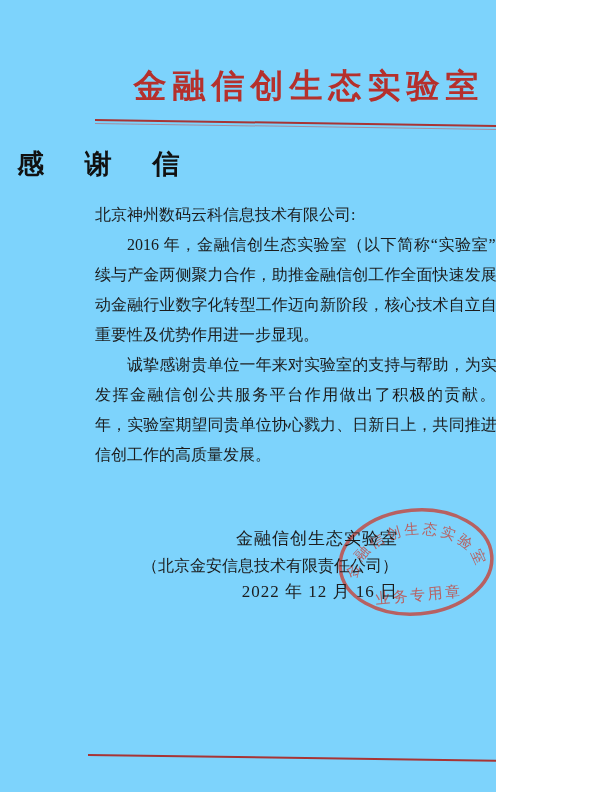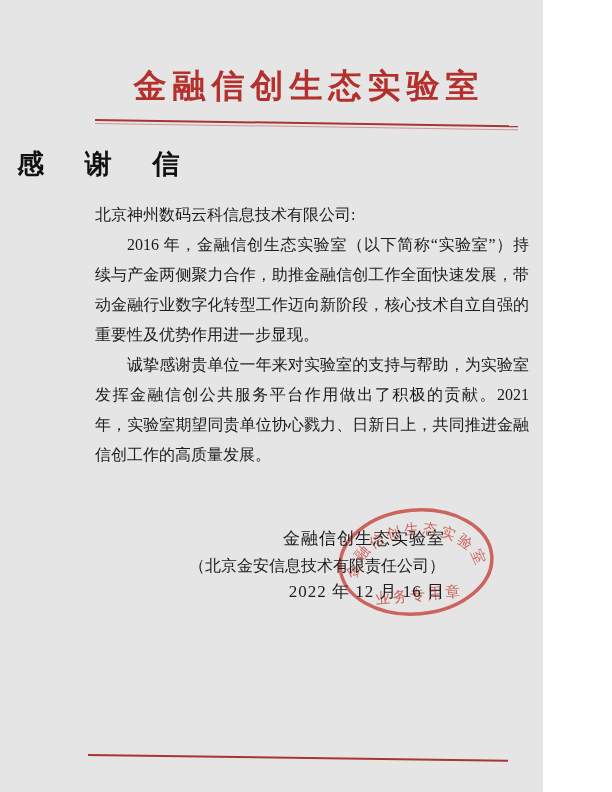--- a/index.html
+++ b/index.html
@@ -1,19 +1,19 @@
 <!DOCTYPE html>
 <html><head>
 <meta charset="utf-8">
 <style>
   html,body{margin:0;padding:0;background:#ffffff;}
   .page{
     position:relative;
-    width:543px;height:792px;
-    background:#e5e5e5;
+    width:496px;height:792px;
+    background:#7dd3fc;
     overflow:hidden;
     font-family:"Liberation Serif","DejaVu Serif",serif;
     color:#1c1c1c;
   }
   
   .org-title{
     position:absolute;top:64px;left:0;width:612px;
     text-align:center;
     font-size:33px;font-weight:700;
     color:#b5302c;

